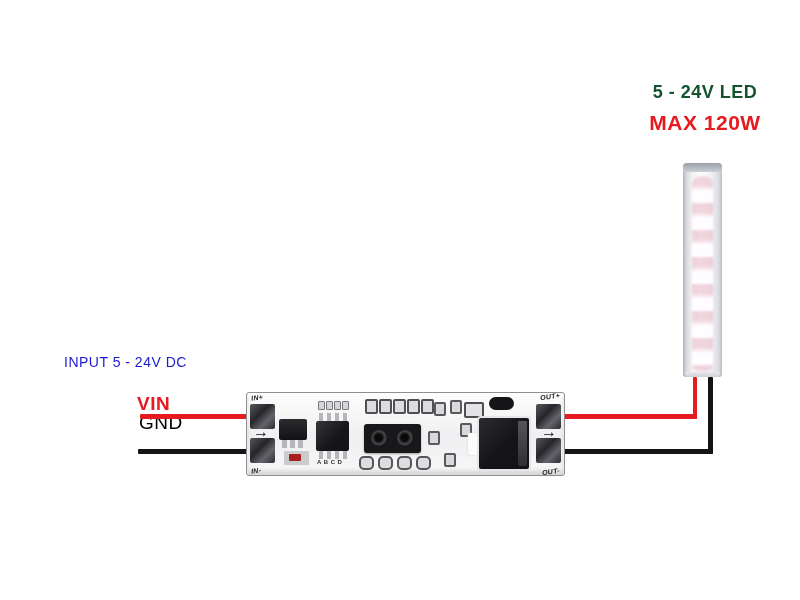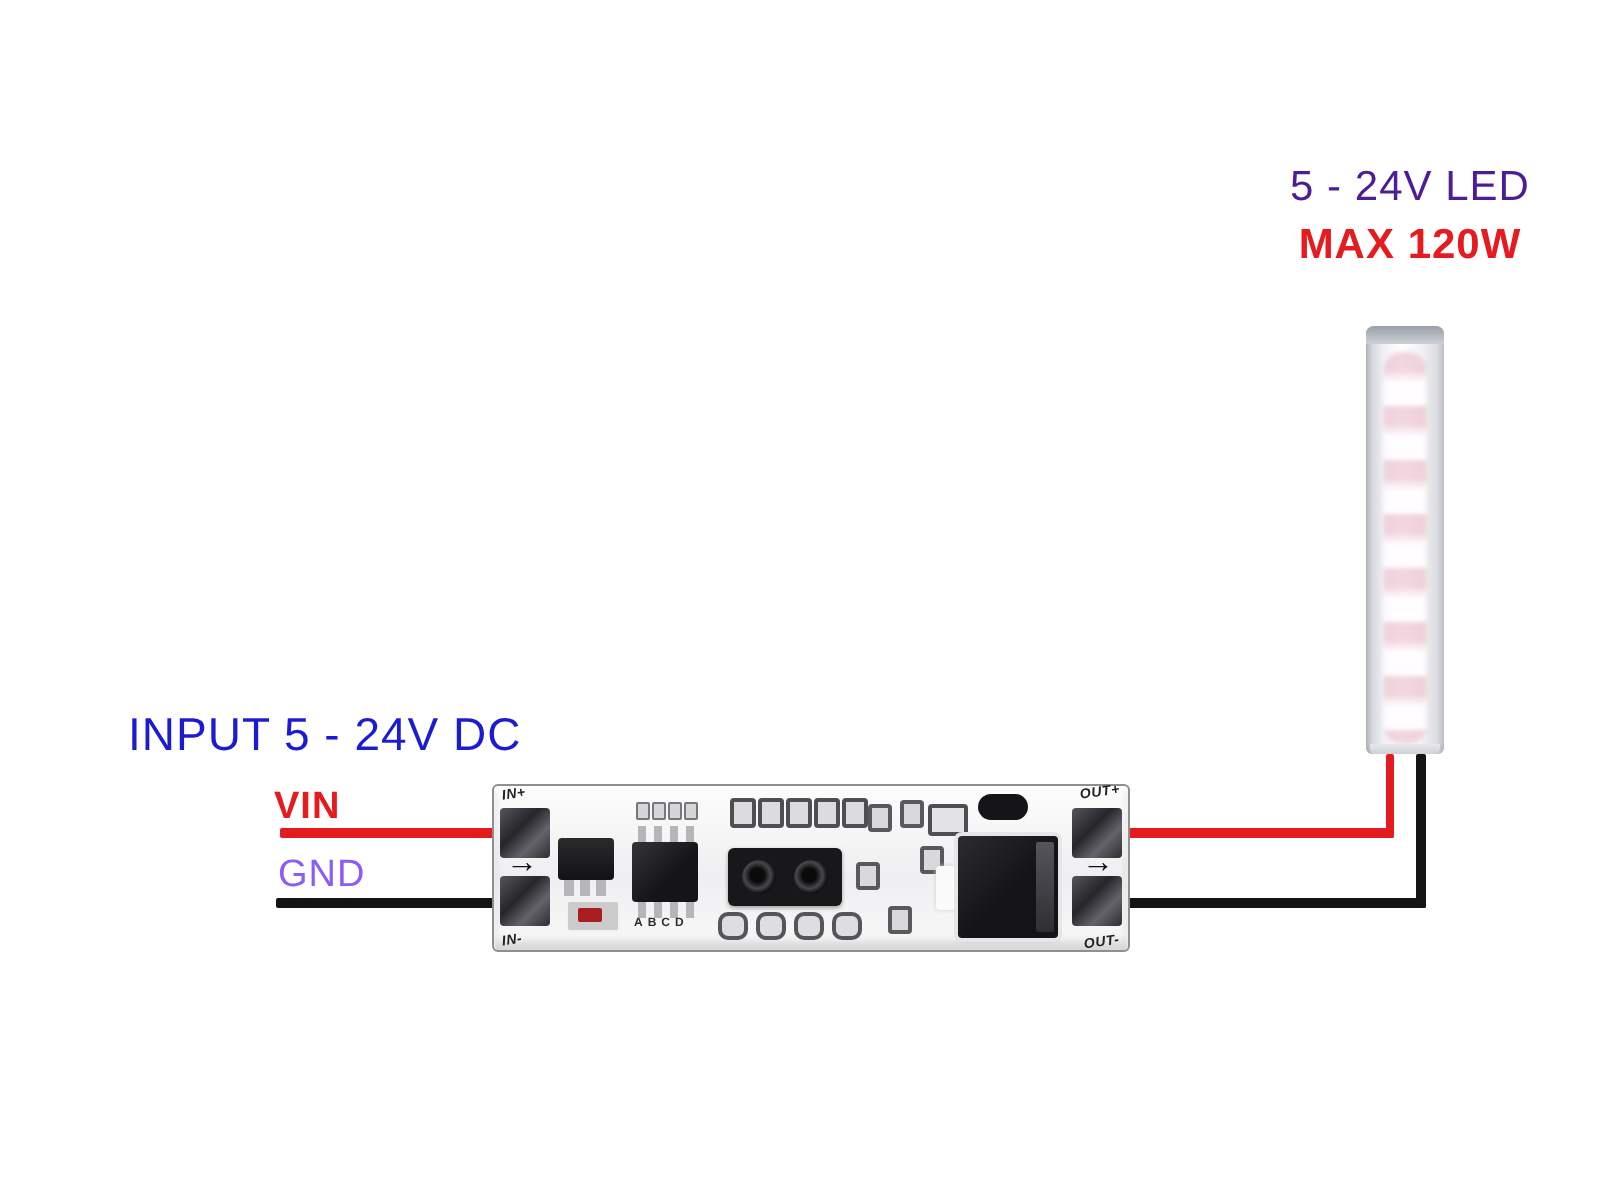--- a/index.html
+++ b/index.html
@@ -5,29 +5,29 @@
   html,body{margin:0;padding:0;}
   body{
     width:800px;height:600px;position:relative;overflow:hidden;
     background:#ffffff;
     font-family:"Liberation Sans","DejaVu Sans",sans-serif;
   }
   .abs{position:absolute;}
 
   
   .load-title{left:628px;top:82px;width:154px;text-align:center;
-    font-size:21px;font-weight:400;letter-spacing:.5px;color:#4c1d95;}
+    font-size:18px;font-weight:700;letter-spacing:.5px;color:#14532d;}
   .load-max{left:628px;top:111px;width:154px;text-align:center;
     font-size:21px;font-weight:700;letter-spacing:.5px;color:var(--red);}
-  .input-label{left:64px;top:354px;font-size:23px;font-weight:500;
+  .input-label{left:64px;top:354px;font-size:14px;font-weight:500;
     letter-spacing:.5px;color:var(--blue);}
   .vin-label{left:137px;top:393px;font-size:19px;font-weight:600;
     letter-spacing:.5px;color:var(--red);}
-  .gnd-label{left:139px;top:427px;font-size:19px;font-weight:500;
-    letter-spacing:.5px;color:#8b5cf6;}
+  .gnd-label{left:139px;top:412px;font-size:19px;font-weight:500;
+    letter-spacing:.5px;color:#000000;}
 
   
   .wire{position:absolute;border-radius:1px;}
   .wire.red{background:var(--red);}
   .wire.blk{background:#141414;}
   .w-vin-left {left:140px;top:414px;width:108px;height:5px;}
   .w-gnd-left {left:138px;top:449px;width:110px;height:5px;}
   .w-outp-h   {left:560px;top:414px;width:137px;height:5px;}
   .w-outp-v   {left:693px;top:377px;width:4px;height:42px;}
   .w-outm-h   {left:560px;top:449px;width:153px;height:5px;}

